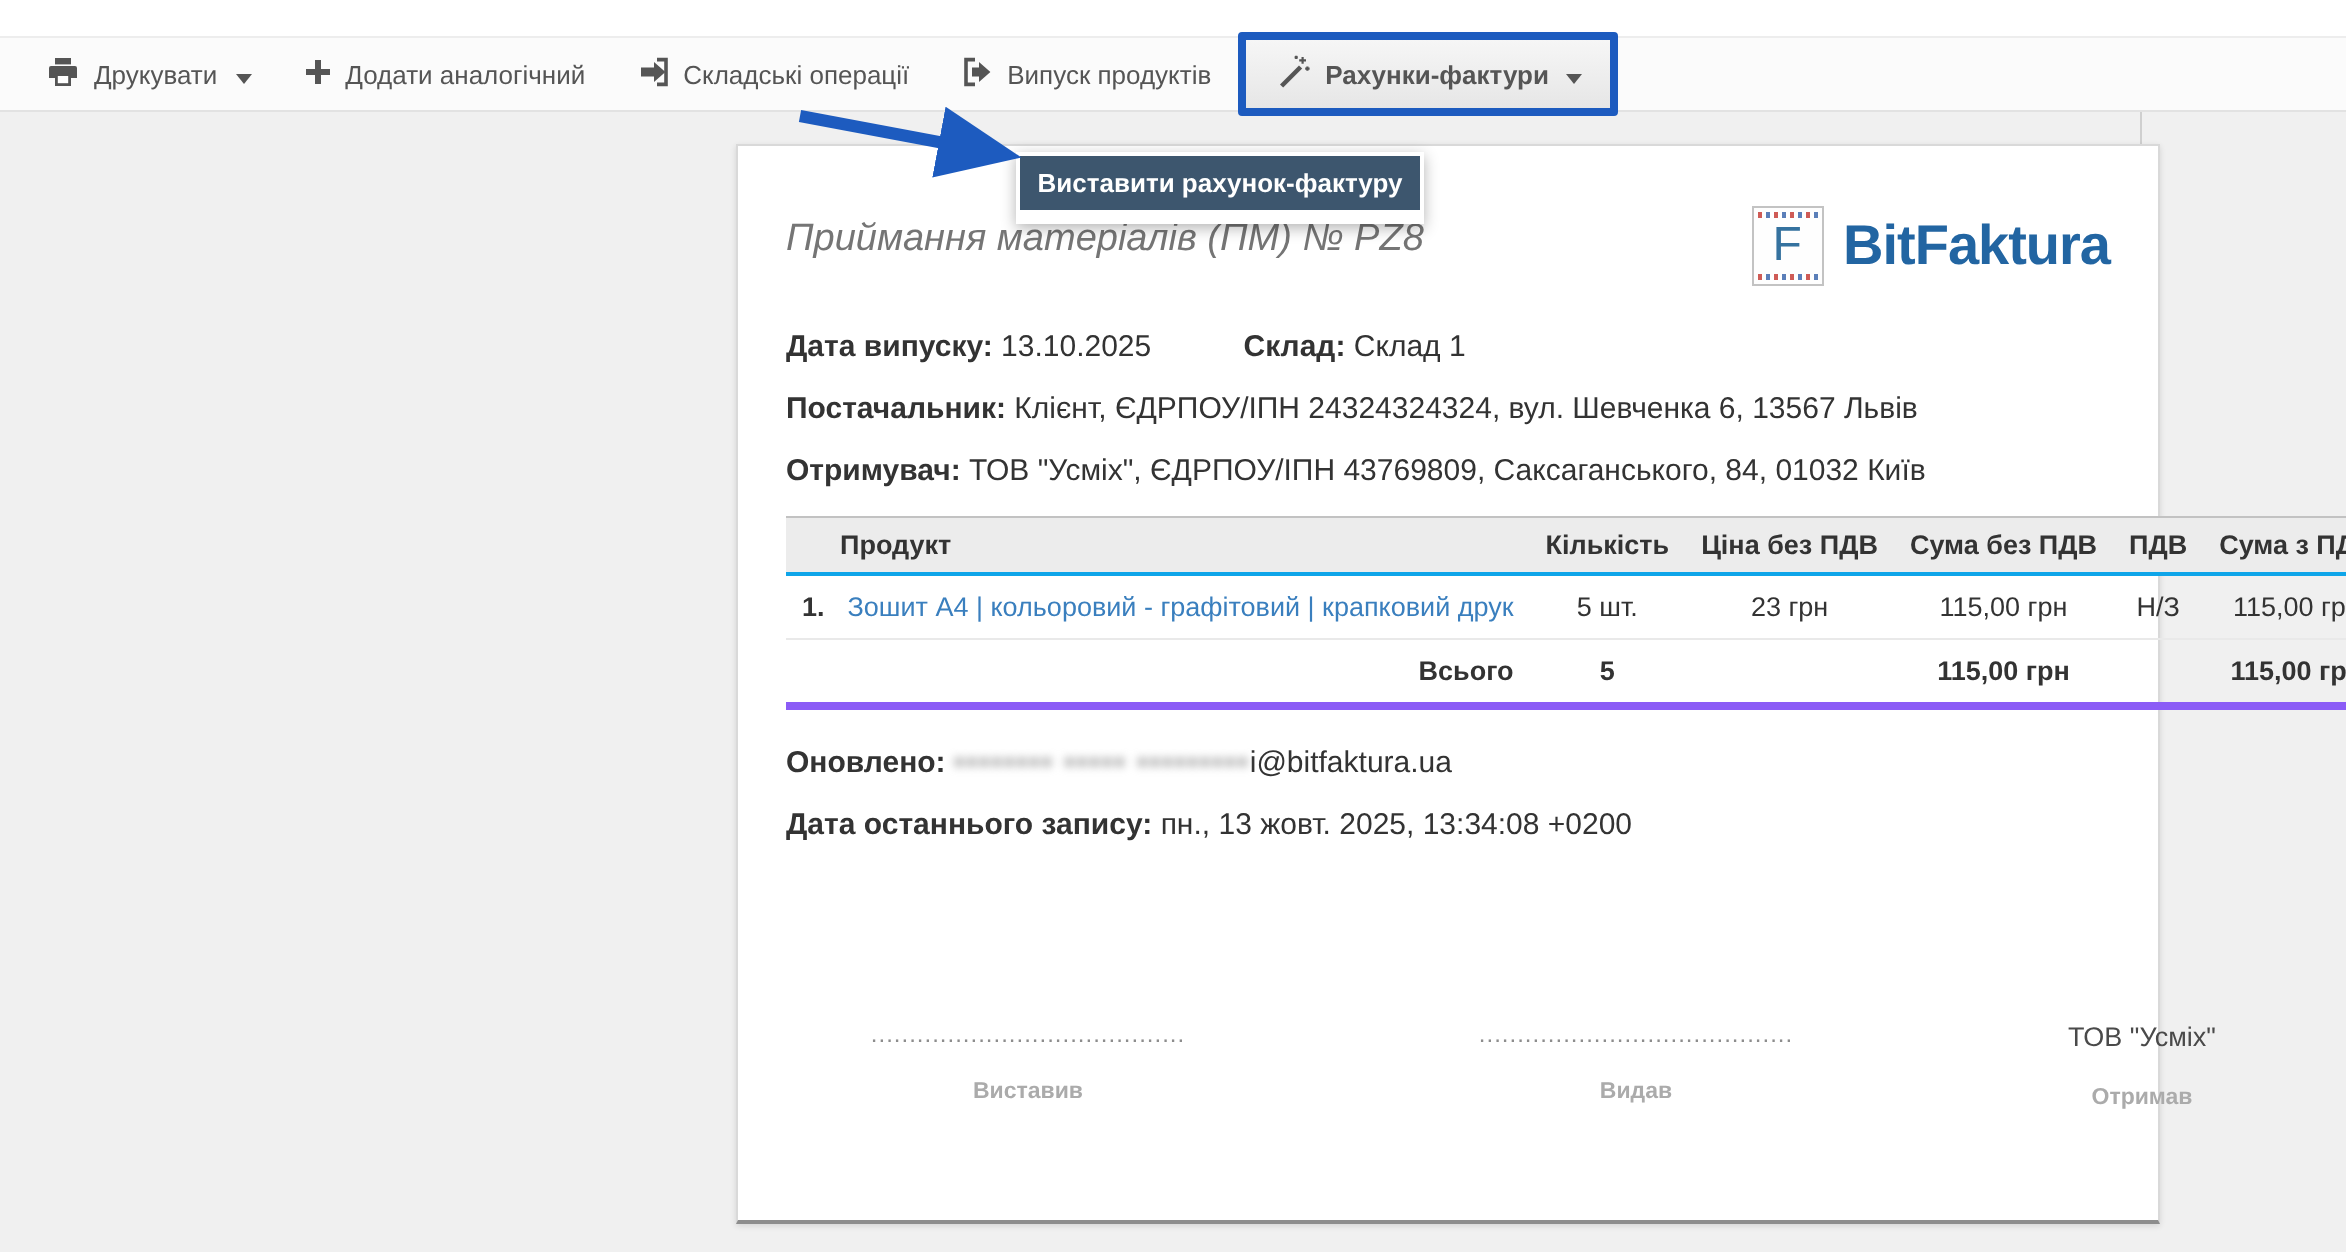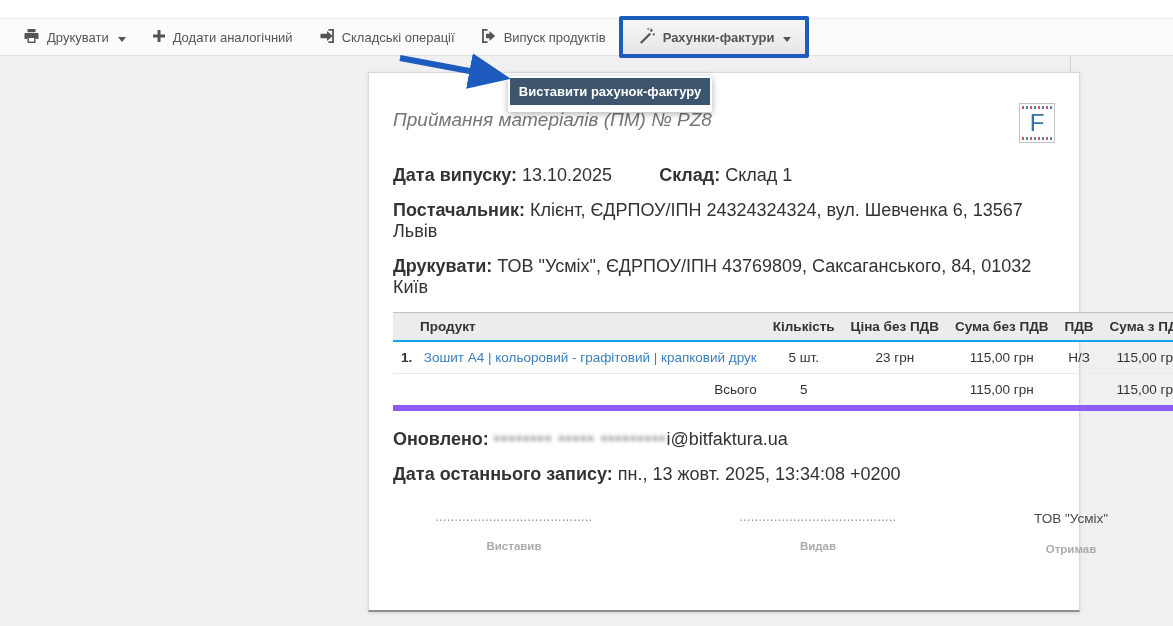--- a/index.html
+++ b/index.html
@@ -61,35 +61,35 @@
     display:flex; flex-direction:column; justify-content:space-between; align-items:stretch;
   }
   .brand-dots {
     height:3px; margin:2px 2px 0 2px;
     background:repeating-linear-gradient(90deg,#cf5b56 0 2px,#fff 2px 4px,#5b7fb9 4px 6px,#fff 6px 8px);
   }
   .brand-dots.bottom { margin:0 2px 2px 2px; }
   .brand-f { text-align:center; font-size:24px; color:#35729f; line-height:1; }
   .brand-name { font-size:28px; font-weight:bold; color:#2265a2; letter-spacing:-0.5px; }
 
-  .info-line { font-size:18px; color:#333; margin-bottom:14px; }
+  .info-line { font-size:15px; color:#333; margin-bottom:14px; }
   .info-line b { color:#333; }
   .inline-gap { margin-left:42px; }
 
   table.items { width:100%; border-collapse:collapse; font-size:13.5px; margin:6px 0 18px 0; }
   table.items th {
     background:#ececec; border-top:1px solid #c2c2c2; border-bottom:2px solid #0ea5e9;
     font-weight:bold; padding:6px 8px; text-align:right; white-space:nowrap;
   }
   table.items th.col-product { text-align:left; padding-left:27px; }
   table.items td { padding:8px 8px; text-align:center; border-bottom:1px solid #e9e9e9; white-space:nowrap; }
   table.items td.col-product { text-align:left; }
   .row-index { display:inline-block; width:19px; font-weight:bold; color:#333; }
   a.product-link { color:#3a7fbe; text-decoration:none; cursor:pointer; }
-  tr.totals td { font-weight:normal; border-bottom:6px solid #8b5cf6; }
+  tr.totals td { font-weight:bold; border-bottom:4px solid #8b5cf6; }
   tr.totals td.t-label { text-align:right; }
   .w-qty { width:80px;margin-left:44px; } .w-price { width:100px; } .w-net { width:112px; } .w-vat { width:48px; } .w-gross { width:108px; }
 
   .redacted { filter:blur(2.3px); color:#8a8a8a; letter-spacing:1px; }
 
   .signatures { position:absolute; left:0; top:438px; width:788px; height:70px; }
   .sig-col { position:absolute; text-align:center; transform:translateX(-50%); }
   .sig-dots { font-size:12px; color:#8d8d8d; letter-spacing:0.5px; line-height:1; }
   .sig-name { font-size:13.5px; color:#4a4a4a; line-height:1; padding-top:1px; }
   .sig-label { margin-top:17px; font-size:11.5px; color:#ababab;font-weight:bold; }
@@ -180,38 +180,39 @@
 <div class="panel">
 
   <div class="doc-header">
     <div class="doc-title">Приймання матеріалів (ПМ) № PZ8</div>
     <div class="brand">
       <div class="brand-box">
         <div class="brand-dots"></div>
         <div class="brand-f">F</div>
         <div class="brand-dots bottom"></div>
       </div>
+      <div class="brand-name">BitFaktura</div>
     </div>
   </div>
 
   <div class="info-line">
     <b>Дата випуску:</b>
     <span>13.10.2025</span>
     <span class="inline-gap"></span>
     <b>Склад:</b>
     <span>Склад 1</span>
   </div>
 
   <div class="info-line">
     <b>Постачальник:</b>
     <span>Клієнт, ЄДРПОУ/ІПН 24324324324, вул. Шевченка 6, 13567 Львів</span>
   </div>
 
   <div class="info-line">
-    <b>Друкувати:</b>
+    <b>Отримувач:</b>
     <span>ТОВ "Усміх", ЄДРПОУ/ІПН 43769809, Саксаганського, 84, 01032 Київ</span>
   </div>
 
   <table class="items">
     <thead>
       <tr>
         <th class="col-product">Продукт</th>
         <th class="w-qty">Кількість</th>
         <th class="w-price">Ціна без ПДВ</th>
         <th class="w-net">Сума без ПДВ</th>

